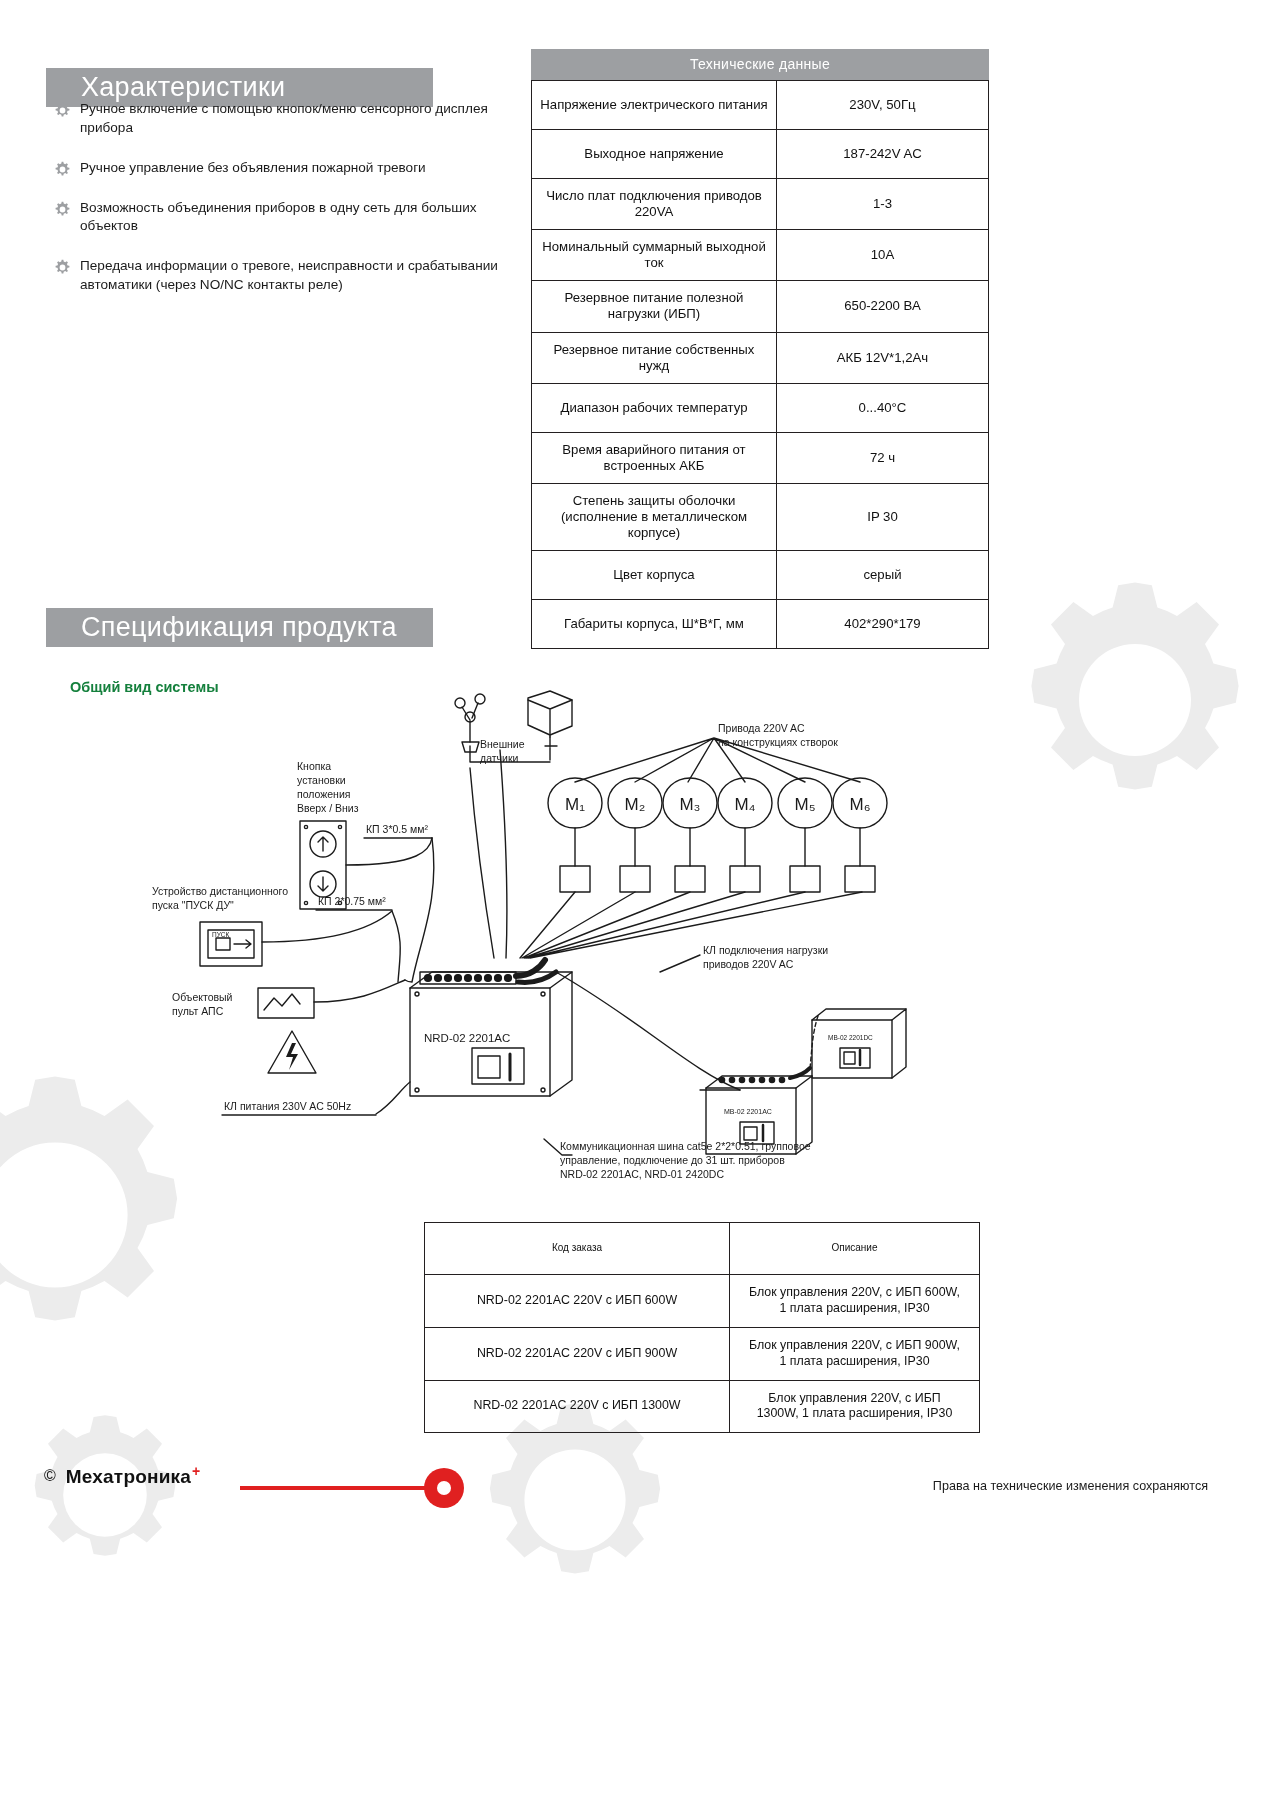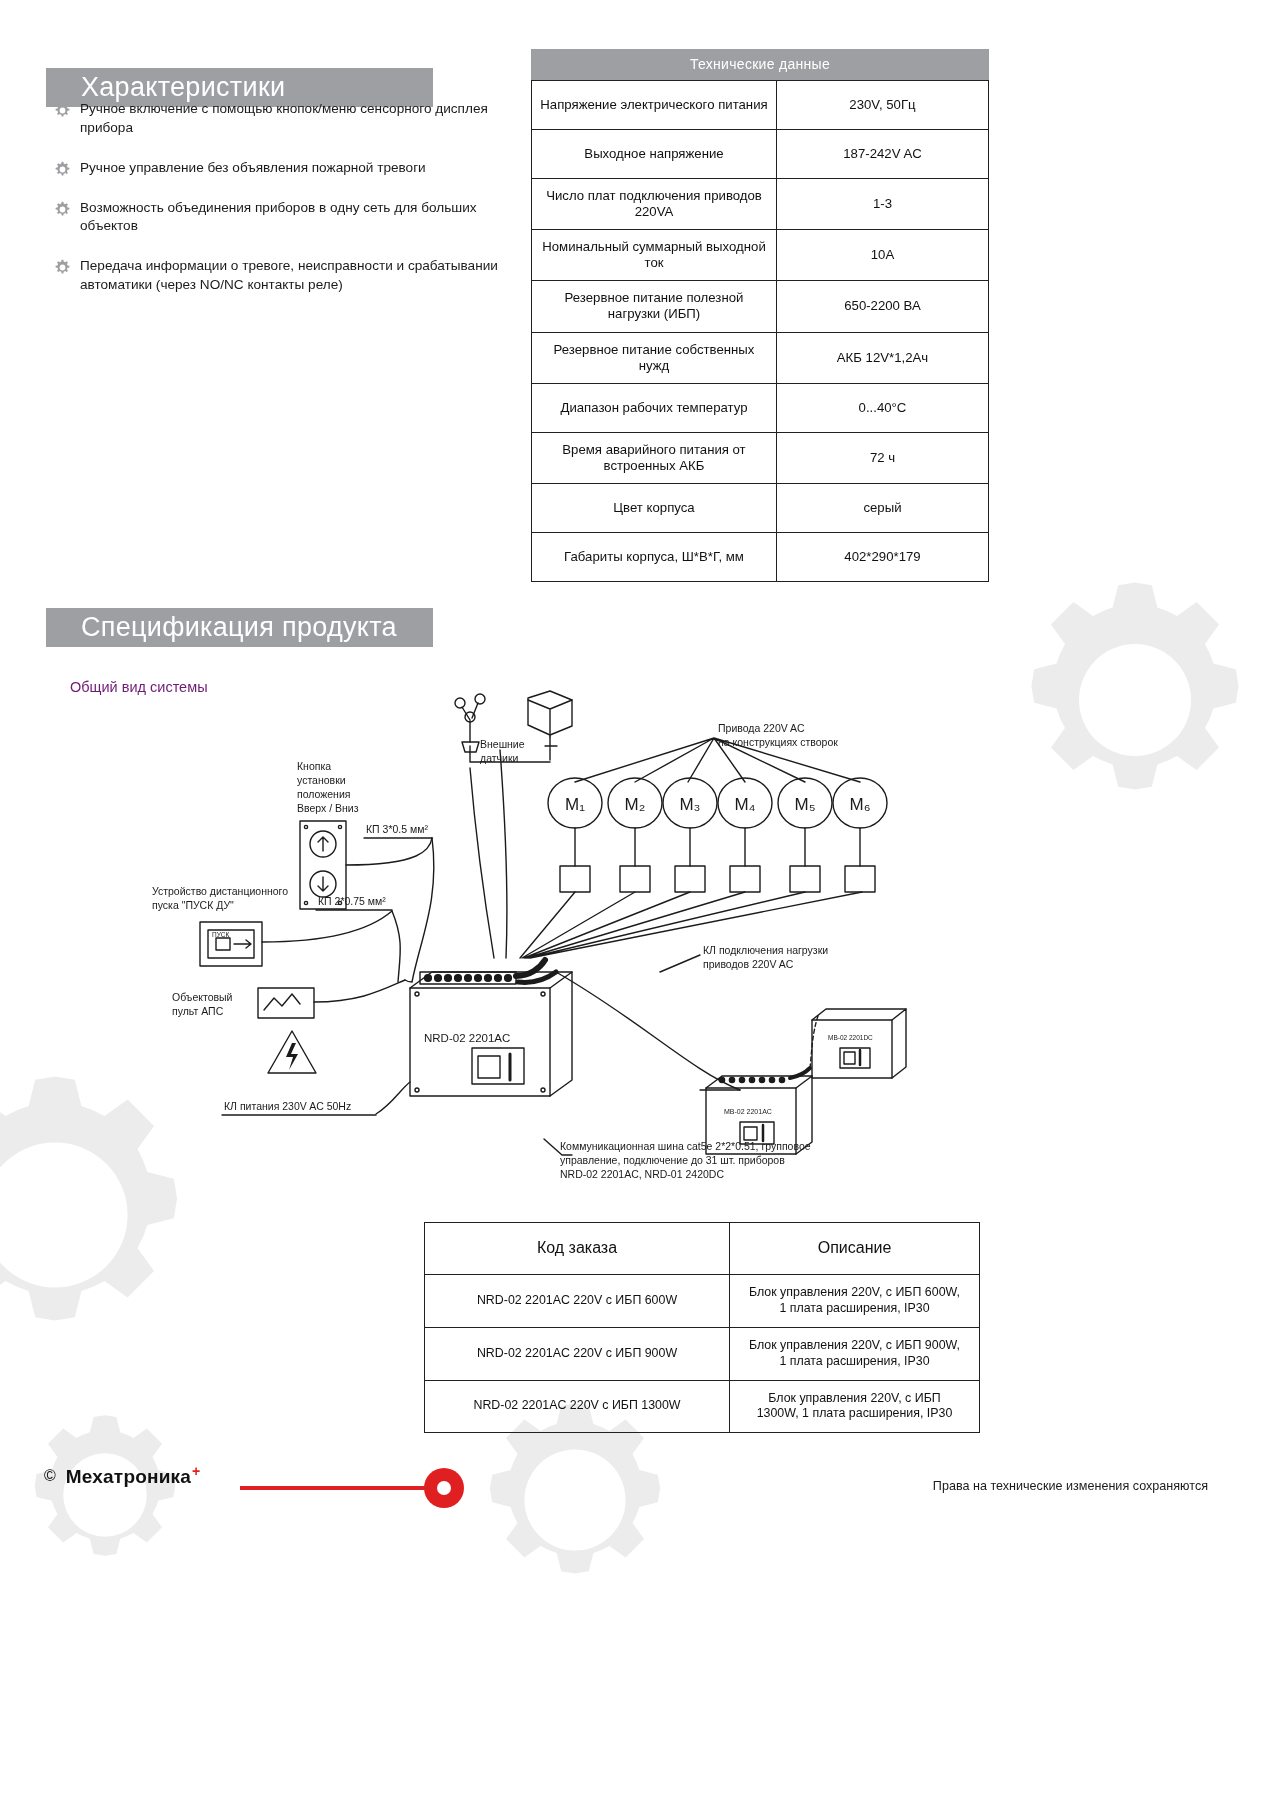--- a/index.html
+++ b/index.html
@@ -37,35 +37,35 @@
   #spec-table table{border-collapse:collapse;width:100%;table-layout:fixed;}
   #spec-table td{
     border:1.6px solid #231f20;font-size:13.2px;text-align:center;
     padding:9px 6px;line-height:1.22;font-weight:500;color:#111;
   }
   #spec-table td.k{width:232px;}
   #spec-table tr{height:49px;}
 
   
   #overview-label{
-    position:absolute;left:70px;top:679px;font-size:14.5px;font-weight:400;color:#701a75;
+    position:absolute;left:70px;top:679px;font-size:14.5px;font-weight:700;color:#15803d;
   }
 
   
   #diagram{position:absolute;left:0px;top:690px;width:1050px;height:520px;}
   #diagram svg{display:block;}
 
   
   #order-table{position:absolute;left:424px;top:1222px;width:556px;}
   #order-table table{border-collapse:collapse;width:100%;table-layout:fixed;}
   #order-table td{
     border:1.6px solid #231f20;text-align:center;padding:10px 8px;
     font-size:12.4px;line-height:1.28;font-weight:500;color:#111;
   }
-  #order-table td.hdr{font-size:16px;text-align:center;}
+  #order-table td.hdr{font-size:10px;text-align:center;}
   #order-table td.code{width:288px;}
   #order-table tr{height:52px;}
 
   
   #footer-logo{position:absolute;left:44px;top:1463px;display:flex;align-items:center;}
   #footer-logo .cmark{
     font-size:16px;color:#111;margin-right:10px;line-height:1;
   }
   #footer-logo .brand{
     font-size:19px;font-weight:700;color:#111;letter-spacing:.2px;position:relative;
@@ -183,20 +183,24 @@
         <td class="k">Резервное питание собственных нужд</td>
         <td class="v">АКБ 12V*1,2Ач</td>
       </tr>
       <tr>
         <td class="k">Диапазон рабочих температур</td>
         <td class="v">0...40°C</td>
       </tr>
       <tr>
         <td class="k">Время аварийного питания от встроенных АКБ</td>
         <td class="v">72 ч</td>
+      </tr>
+      <tr>
+        <td class="k">Степень защиты оболочки (исполнение в металлическом корпусе)</td>
+        <td class="v">IP 30</td>
       </tr>
       <tr>
         <td class="k">Цвет корпуса</td>
         <td class="v">серый</td>
       </tr>
       <tr>
         <td class="k">Габариты корпуса, Ш*В*Г, мм</td>
         <td class="v">402*290*179</td>
       </tr>
     </tbody>

